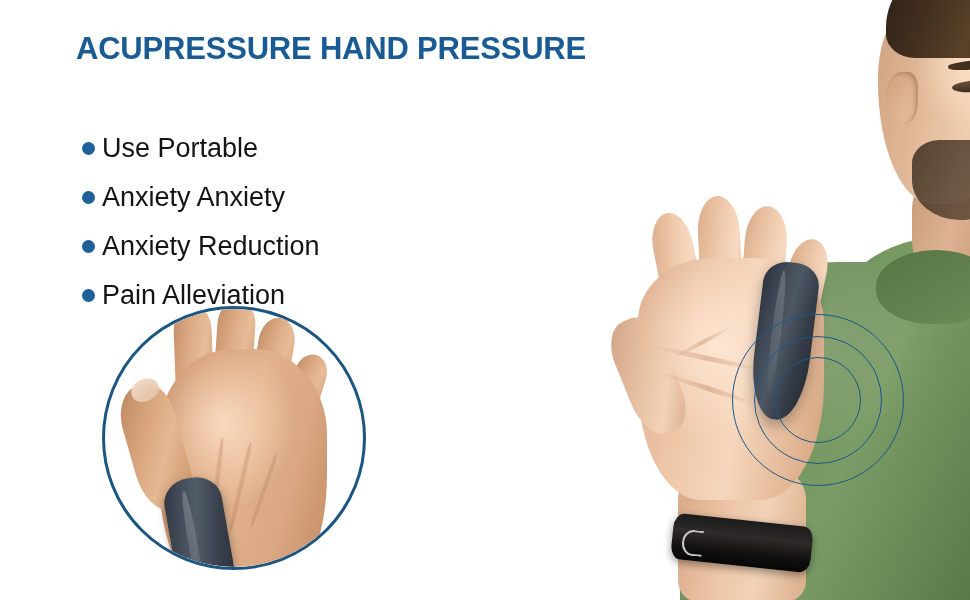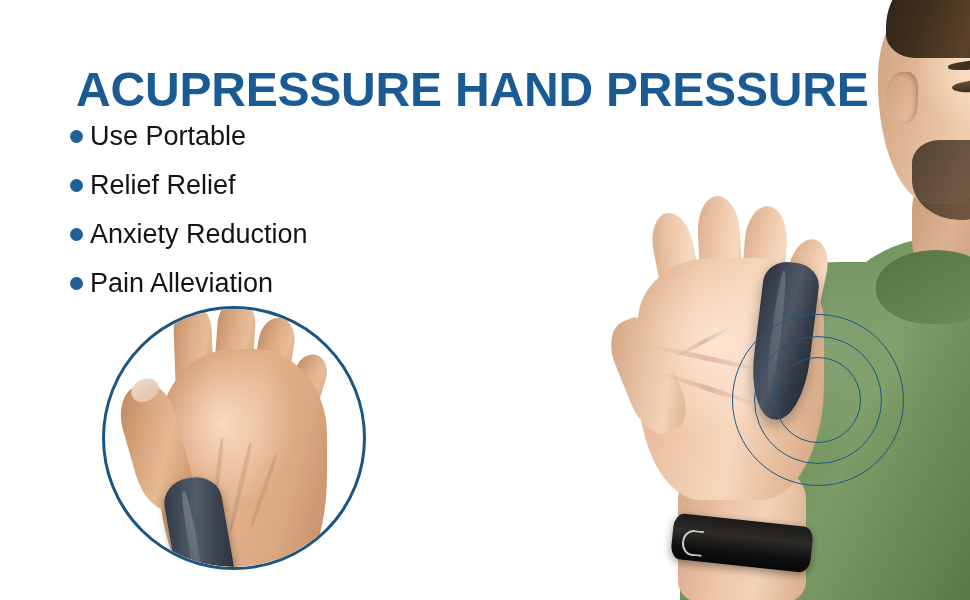--- a/index.html
+++ b/index.html
@@ -15,35 +15,35 @@
     width: 970px;
     height: 600px;
     background: #ffffff;
     overflow: hidden;
   }
 
   
   #headline {
     position: absolute;
     left: 76px;
-    top: 64px;
-    font-size: 48px;
+    top: 32px;
+    font-size: 31px;
     font-weight: 700;
     letter-spacing: -0.2px;
     color: #1a5b94;
     white-space: nowrap;
     line-height: 1.1;
   }
 
   
   #benefits {
     position: absolute;
     left: 70px;
     top: 112px;
-    margin: 0;
+    margin: 12px;
     padding: 0;
     list-style: none;
   }
   .benefit-row {
     display: flex;
     align-items: center;
     height: 49px;
   }
   .benefit-dot {
     width: 13px;
@@ -390,21 +390,21 @@
 
   <div id="headline">ACUPRESSURE HAND PRESSURE</div>
 
   <ul id="benefits">
     <li class="benefit-row">
       <span class="benefit-dot"></span>
       <span class="benefit-label">Use Portable</span>
     </li>
     <li class="benefit-row">
       <span class="benefit-dot"></span>
-      <span class="benefit-label">Relief Relief</span>
+      <span class="benefit-label">Anxiety Anxiety</span>
     </li>
     <li class="benefit-row">
       <span class="benefit-dot"></span>
       <span class="benefit-label">Anxiety Reduction</span>
     </li>
     <li class="benefit-row">
       <span class="benefit-dot"></span>
       <span class="benefit-label">Pain Alleviation</span>
     </li>
   </ul>

